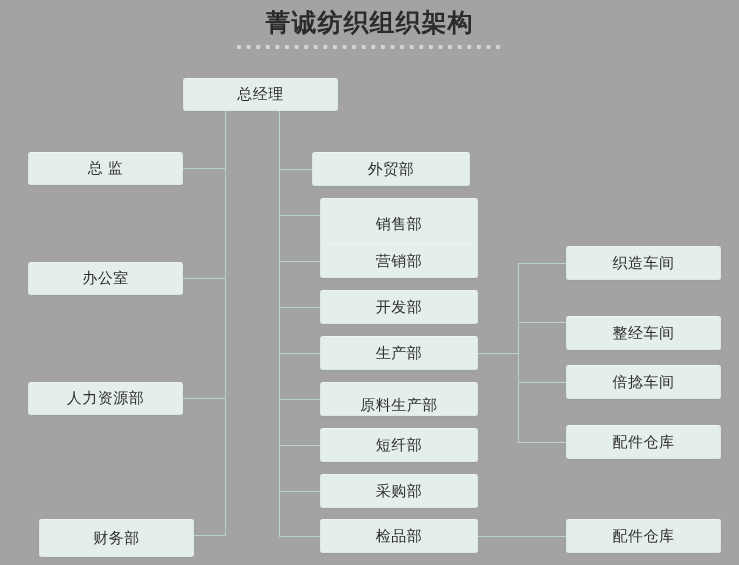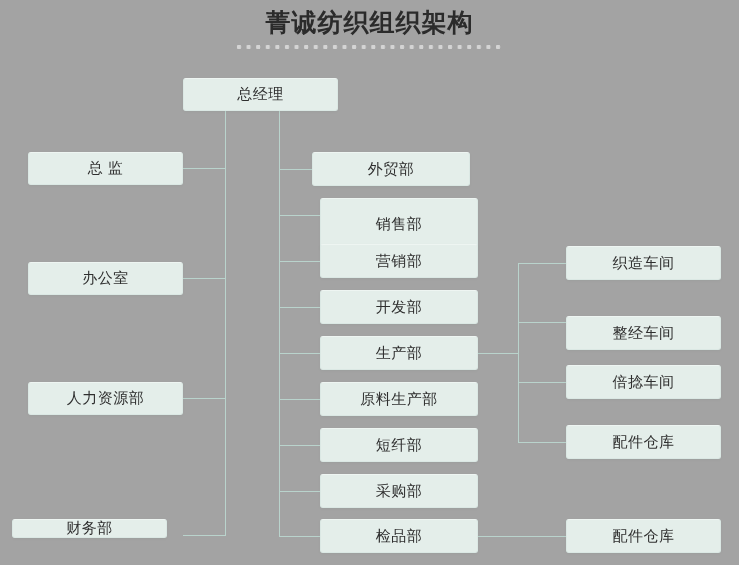--- a/index.html
+++ b/index.html
@@ -113,40 +113,40 @@
 
   <div class="node root" style="left:183px; top:78px; width:155px; height:33px;">
     <span class="node-label">总经理</span>
   </div>
   <div class="node" style="left:28px; top:262px; width:155px; height:33px;">
     <span class="node-label">办公室</span>
   </div>
   <div class="node" style="left:28px; top:382px; width:155px; height:33px;">
     <span class="node-label">人力资源部</span>
   </div>
-  <div class="node" style="left:12px; top:519px; width:155px; height:19px;">
+  <div class="node" style="left:39px; top:519px; width:155px; height:38px;">
     <span class="node-label">财务部</span>
   </div>
 
   <div class="node" style="left:312px; top:152px; width:158px; height:34px;">
     <span class="node-label">外贸部</span>
   </div>
   <div class="node" style="left:320px; top:198px; width:158px; height:52px;">
     <span class="node-label">销售部</span>
   </div>
   <div class="node" style="left:320px; top:244px; width:158px; height:34px;">
     <span class="node-label">营销部</span>
   </div>
   <div class="node" style="left:320px; top:290px; width:158px; height:34px;">
     <span class="node-label">开发部</span>
   </div>
   <div class="node" style="left:320px; top:336px; width:158px; height:34px;">
     <span class="node-label">生产部</span>
   </div>
-  <div class="node" style="left:320px; top:382px; width:158px; height:34px;">
+  <div class="node" style="left:320px; top:382px; width:158px; height:34px;align-items:flex-end;">
     <span class="node-label">原料生产部</span>
   </div>
   <div class="node" style="left:320px; top:428px; width:158px; height:34px;">
     <span class="node-label">短纤部</span>
   </div>
   <div class="node" style="left:320px; top:474px; width:158px; height:34px;">
     <span class="node-label">采购部</span>
   </div>
   <div class="node" style="left:320px; top:519px; width:158px; height:34px;">
     <span class="node-label">检品部</span>

